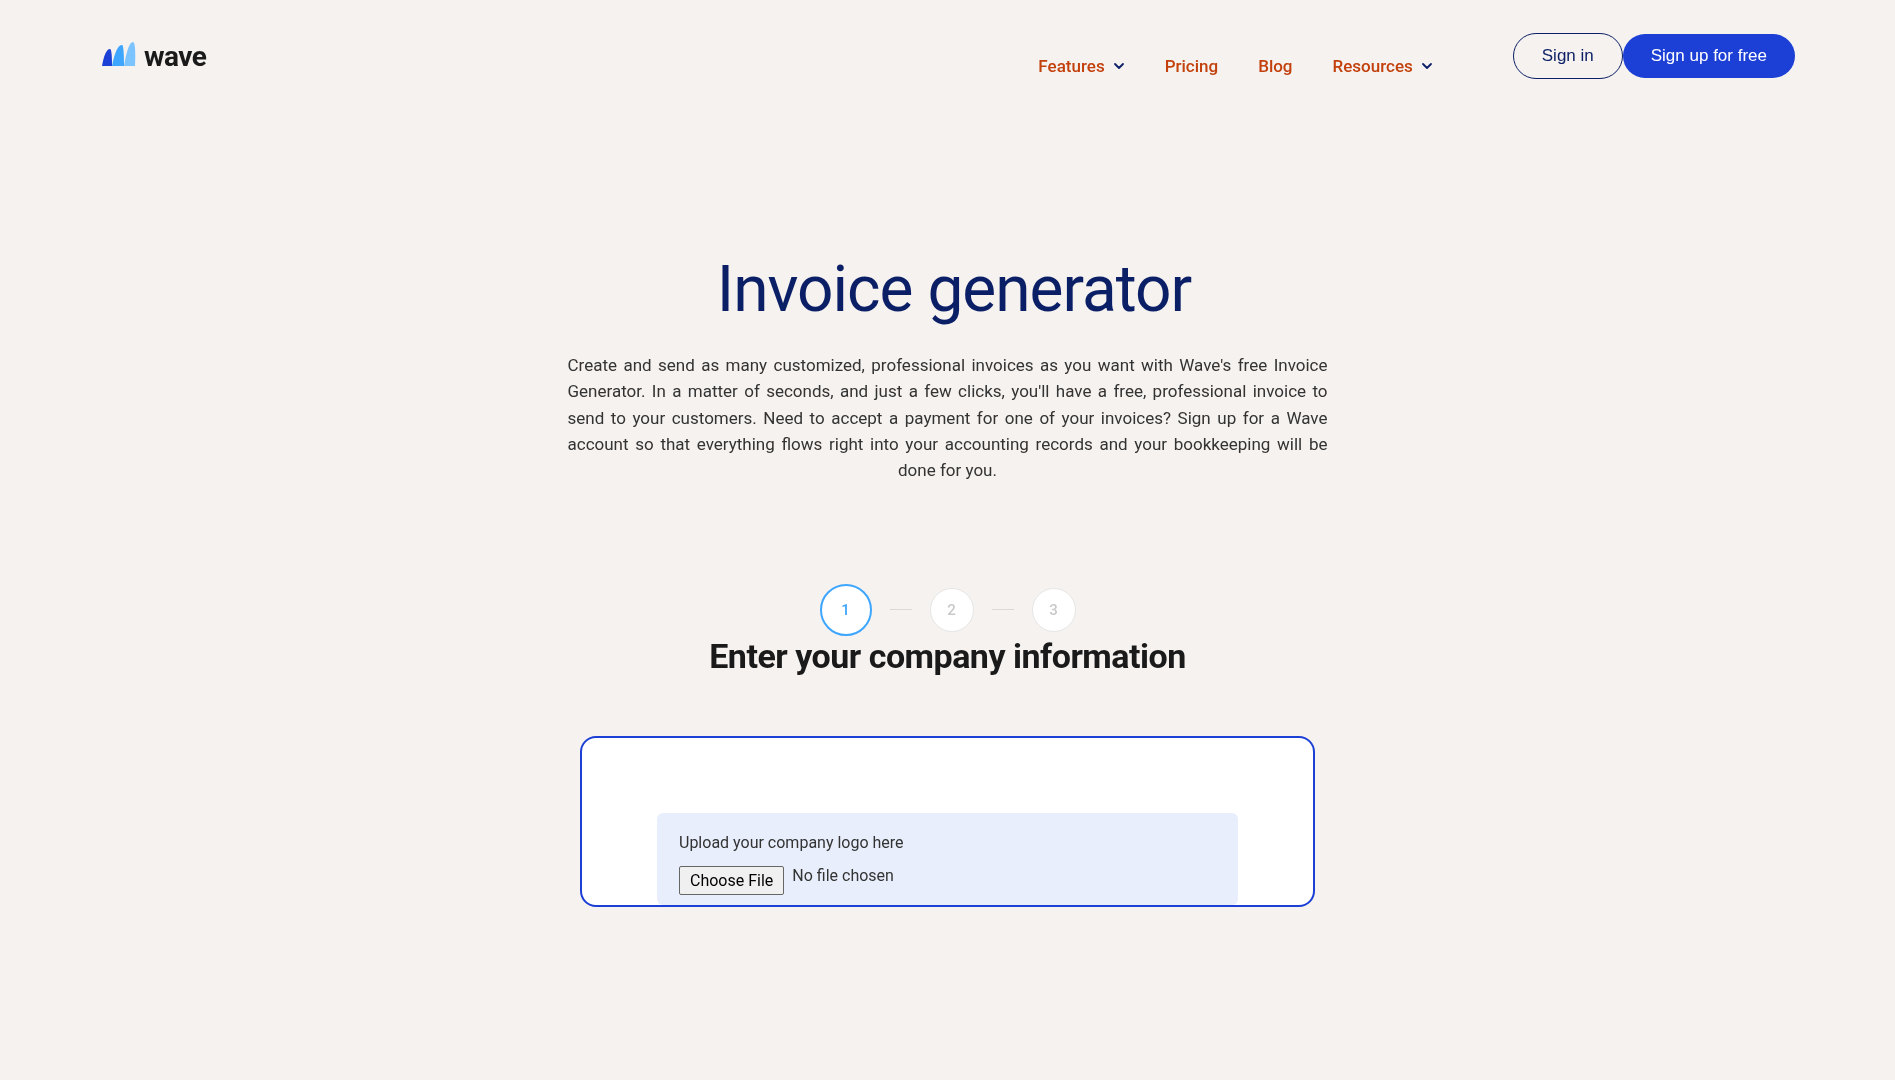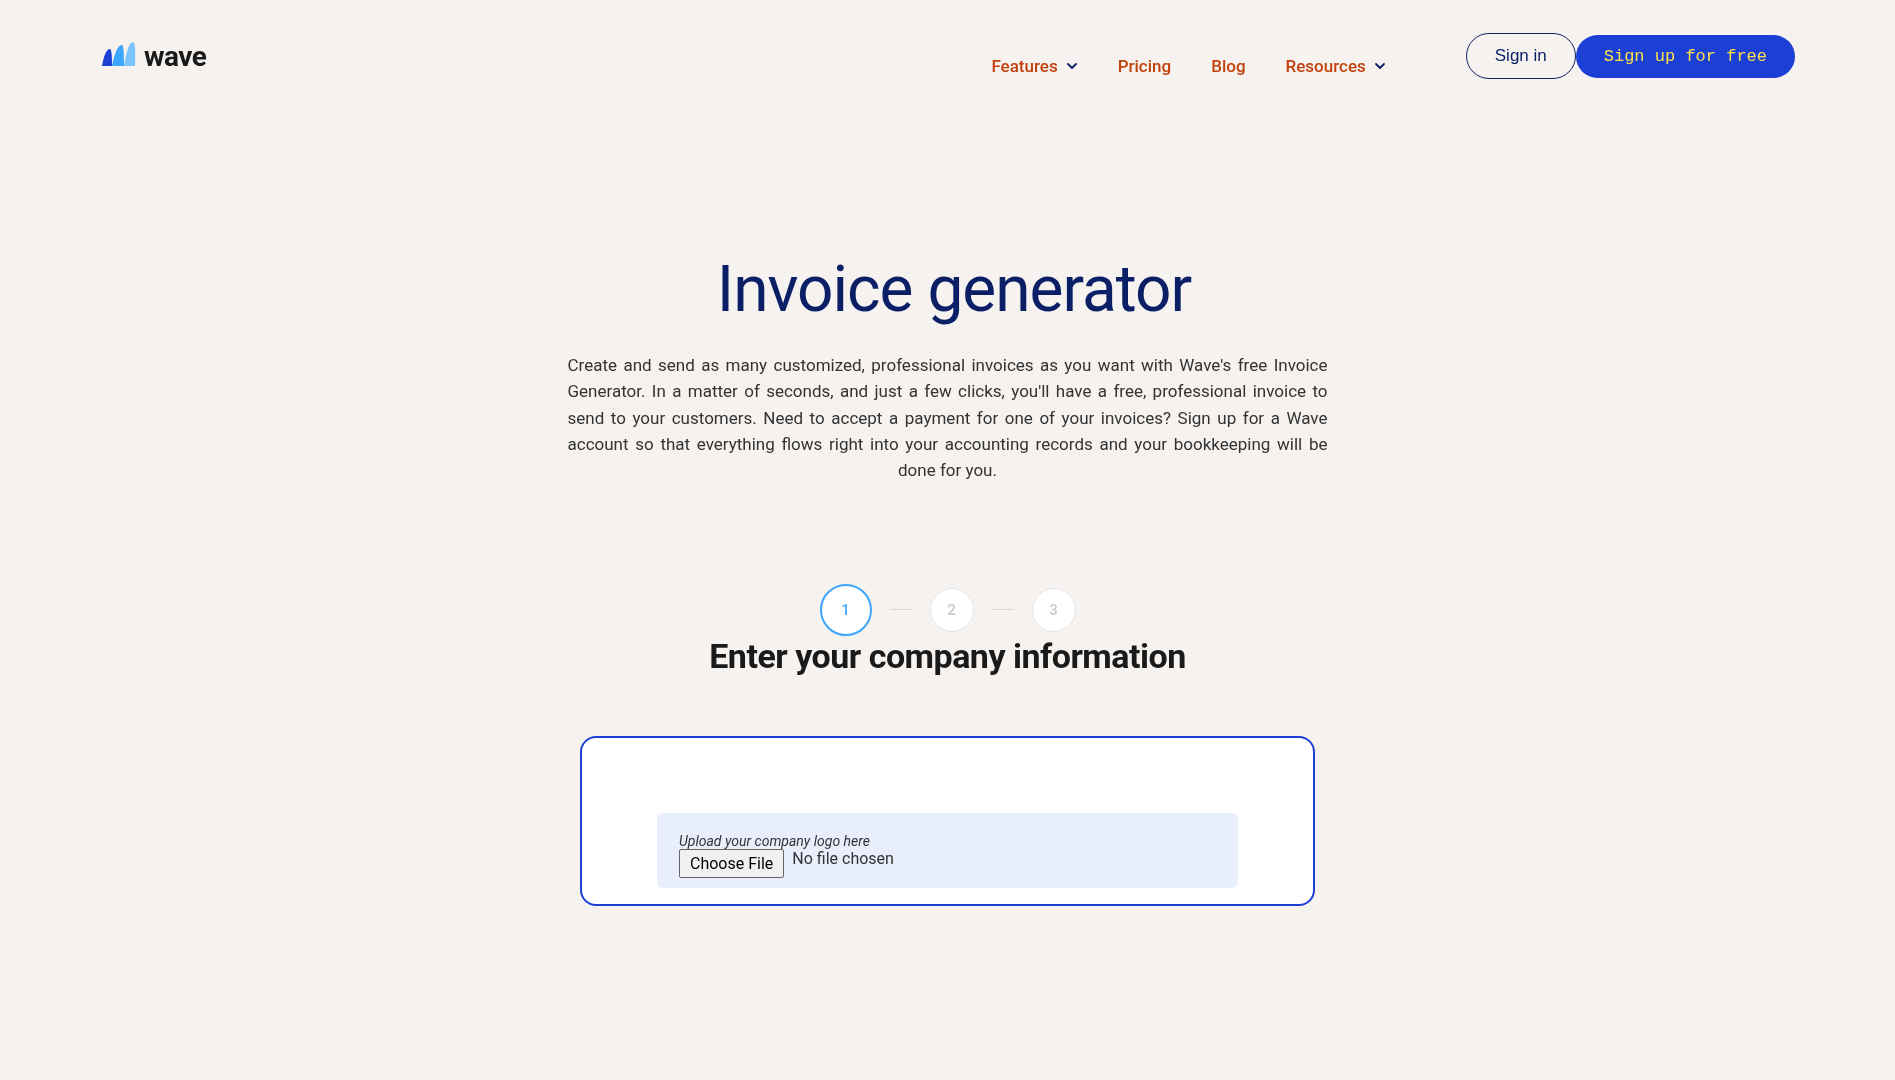--- a/index.html
+++ b/index.html
@@ -64,22 +64,21 @@
     cursor: pointer;
     border: none;
   }
   .btn-outline {
     background: transparent;
     border: 1.5px solid #0b1f66;
     color: #0b1f66;
   }
   .btn-primary {
     background: #1c3fd6;
-    color: #fde047;
-    font-family: Liberation Mono, monospace;
+    color: #ffffff;
   }
   .hero {
     text-align: center;
     padding: 140px 0 0 0;
   }
   .hero-title {
     font-size: 64px;
     font-weight: 400;
     color: #0b1f66;
     letter-spacing: -1px;
@@ -141,24 +140,24 @@
     border-radius: 16px;
     padding: 75px 75px 0 75px;
     min-height: 170px;
   }
   .upload-box {
     background: #e8eefb;
     border-radius: 6px;
     padding: 20px 22px 10px 22px;
   }
   .upload-label {
-    font-size: 14px;
+    font-size: 16px;
     color: #333;
+    margin-bottom: 14px;
     display: block;
-    font-style: italic;
   }
   .file-row {
     display: flex;
     align-items: flex-start;
     gap: 8px;
   }
   .file-btn {
     font-size: 16px;
     padding: 4px 10px;
     background: #f0f0f0;

